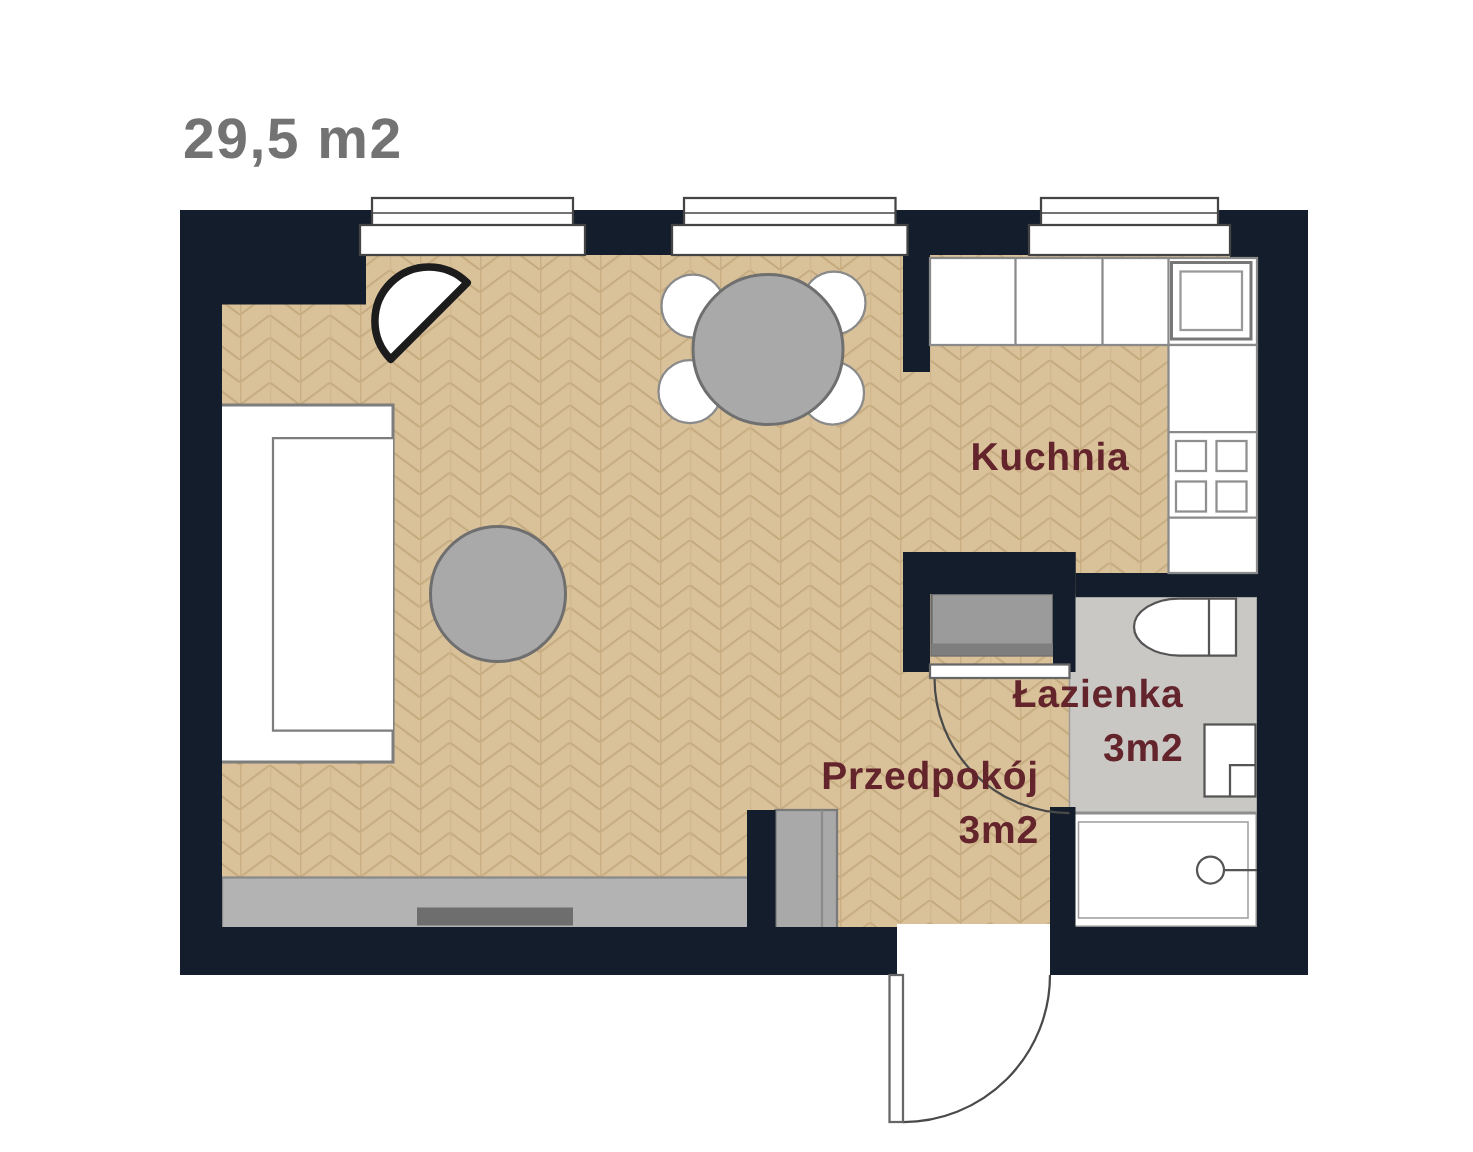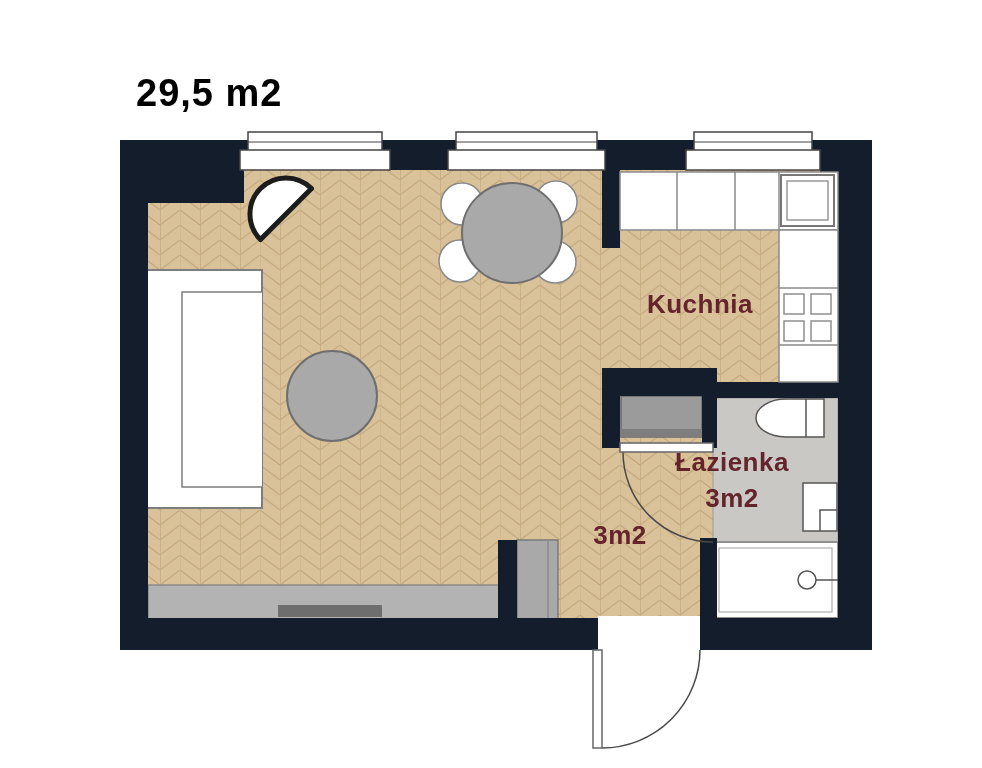--- a/index.html
+++ b/index.html
@@ -2,26 +2,26 @@
 <html><head>
 <meta charset="utf-8">
 <style>
   html,body{margin:0;padding:0;background:#ffffff;}
   .stage{
     position:relative;width:982px;height:768px;background:#ffffff;
     font-family:"Liberation Sans", sans-serif;overflow:hidden;
   }
   .plan-svg{position:absolute;left:0;top:0;}
   .title{
-    position:absolute;left:136px;top:72px;
-    font-size:38px;font-weight:bold;letter-spacing:1px;color:#000000;
+    position:absolute;left:122px;top:72px;
+    font-size:38px;font-weight:bold;letter-spacing:1px;color:#737373;
   }
   .room-label{
     position:absolute;transform:translate(-50%,-50%);
-    text-align:center;color:#64242c;font-weight:bold;
+    text-align:right;color:#64242c;font-weight:bold;
     font-size:26px;line-height:36px;letter-spacing:0.5px;white-space:nowrap;
   }
   .room-label span{display:block;}
 </style>
 </head>
 <body>
 
 <div class="stage">
 
   <svg class="plan-svg" width="982" height="768" viewBox="0 0 982 768">
@@ -152,20 +152,21 @@
   <div class="title">29,5 m2</div>
 
   <div class="room-label" style="left:438px;top:380px">
   </div>
 
   <div class="room-label" style="left:700px;top:304px">
     <span>Kuchnia</span>
   </div>
 
   <div class="room-label" style="left:620px;top:535px">
+    <span>Przedpokój</span>
     <span>3m2</span>
   </div>
 
   <div class="room-label" style="left:732px;top:480px">
     <span>Łazienka</span>
     <span>3m2</span>
   </div>
 
 </div>
 

